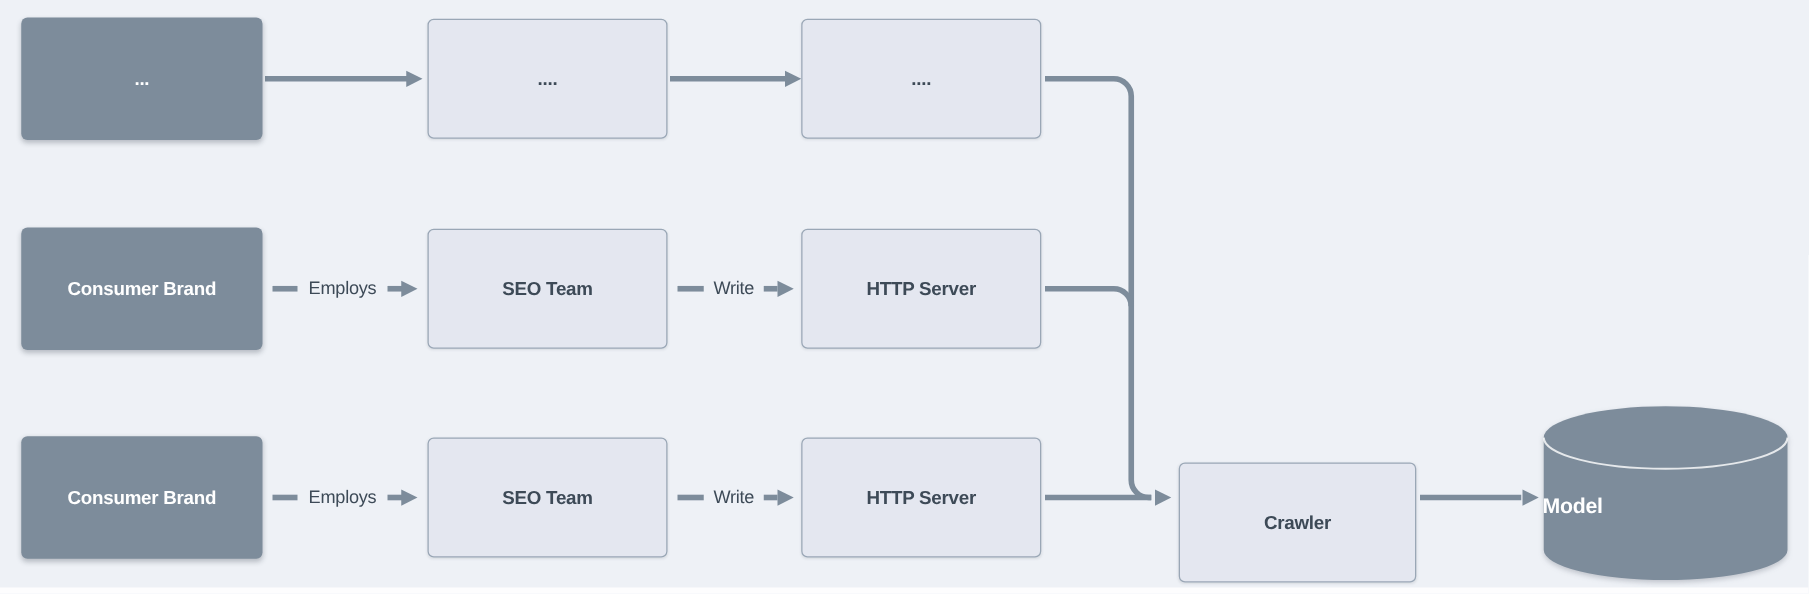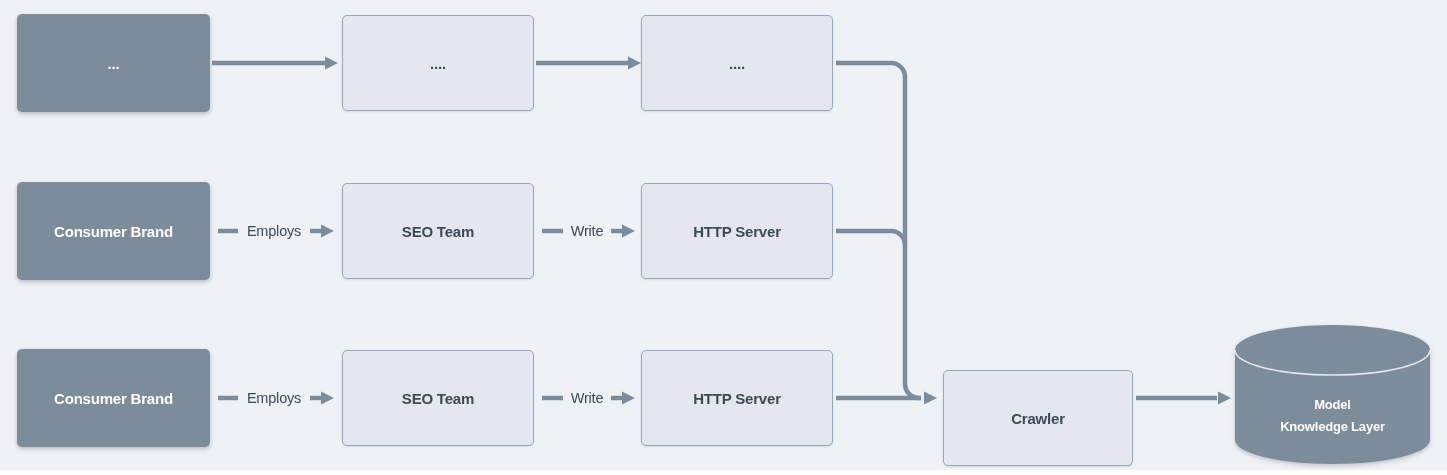--- a/index.html
+++ b/index.html
@@ -67,23 +67,23 @@
     height: 141px;
     z-index: 2;
     filter: drop-shadow(0 2px 2px rgba(55, 65, 80, 0.25));
   }
   .cylinder-label {
     position: absolute;
     left: 1234px;
     top: 394px;
     width: 197px;
     z-index: 3;
-    text-align: center;
+    text-align: left;
     color: var(--darktext, #ffffff);
-    font-size: 13px;
+    font-size: 17px;
     font-weight: 700;
     letter-spacing: -0.2px;
     line-height: 22px;
   }
   .cylinder-label span { display: block; }
   .bottom-strip {
     position: absolute;
     left: 0;
     bottom: 0;
     width: 100%;
@@ -172,17 +172,16 @@
   <span class="edge-label" style="left:274px; top:398px;">Employs</span>
   <span class="edge-label" style="left:587px; top:398px;">Write</span>
 
   <svg class="cylinder-wrap" width="197" height="141" viewBox="0 0 197 141">
     <path d="M1,26 V116 A97.5,24 0 0 0 196,116 V26" fill="var(--dark)" stroke="none"></path>
     <ellipse cx="98.5" cy="26" rx="97.5" ry="25" fill="var(--dark)" stroke="none"></ellipse>
     <path d="M1,26 A97.5,25 0 0 0 196,26" fill="none" stroke="rgba(255,255,255,0.8)" stroke-width="1.6"></path>
   </svg>
   <div class="cylinder-label">
     <span>Model</span>
-    <span>Knowledge Layer</span>
   </div>
 
   <div class="bottom-strip"></div>
 </div>
 
 </body></html>

